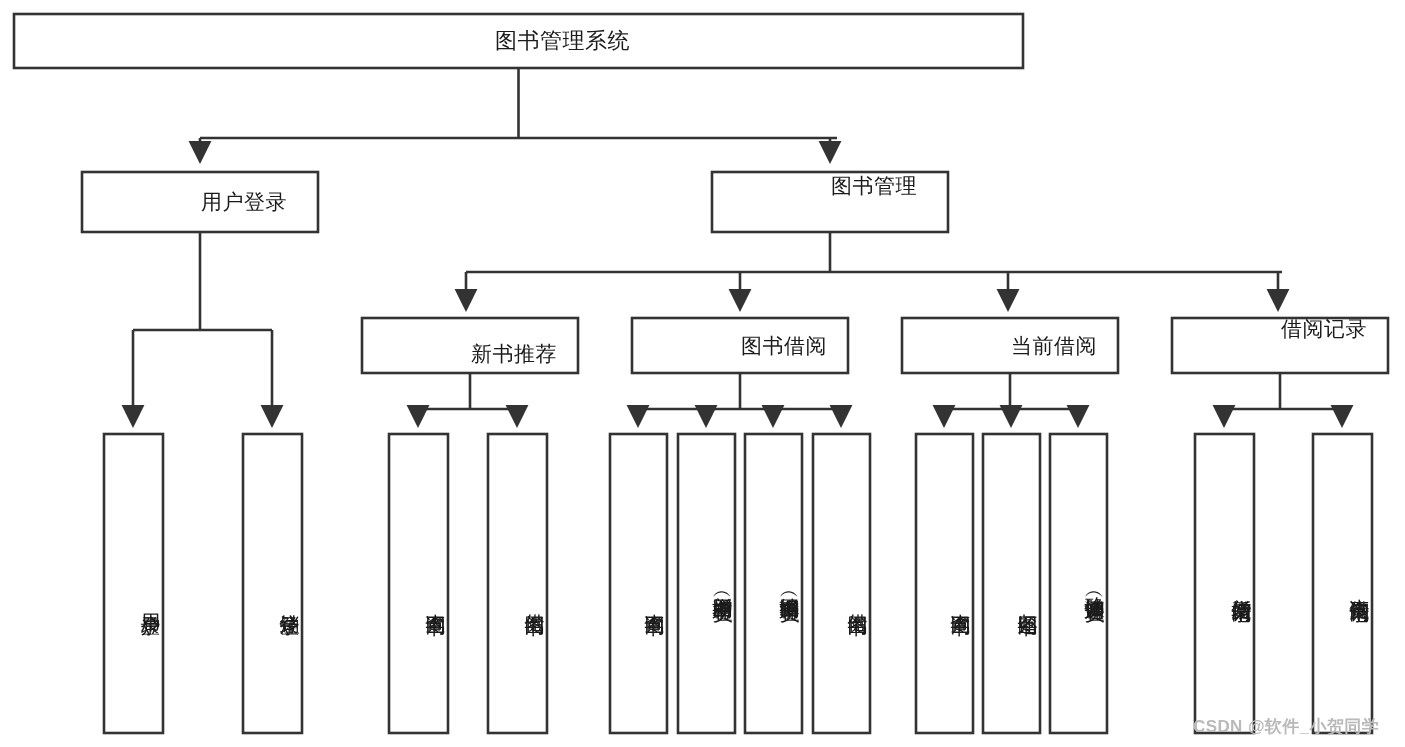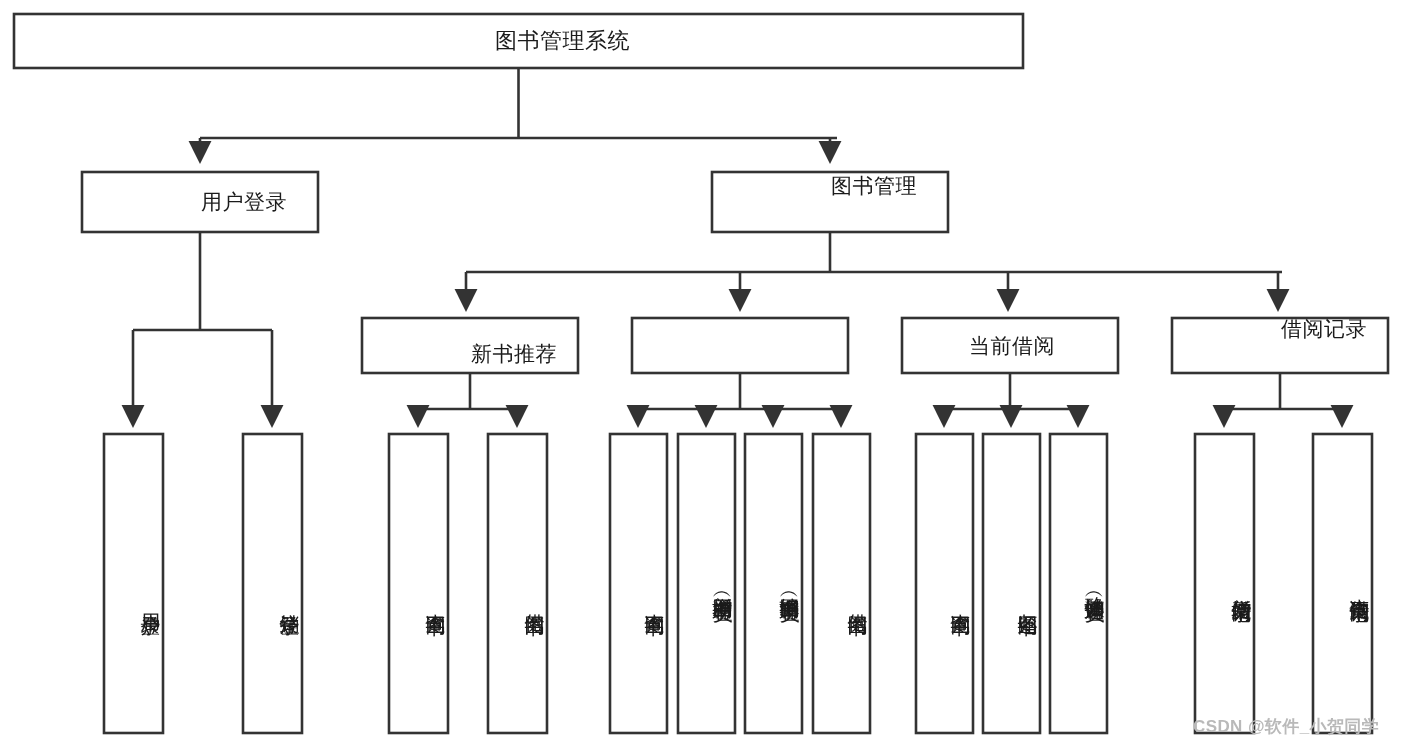--- a/index.html
+++ b/index.html
@@ -175,21 +175,22 @@
     <rect class="node-box" x="1195" y="434" width="59" height="299"></rect>
     <rect class="node-box" x="1313" y="434" width="59" height="299"></rect>
   </svg>
 
   <div class="node-label-h node-label-title" style="left:14px; top:14px; width:1009px; height:54px;">图书管理系统</div>
 
   <div class="node-label-h" style="left:82px; top:172px; width:236px; height:60px;">用户登录</div>
   <div class="node-label-h" style="left:712px; top:156px; width:236px; height:60px;">图书管理</div>
 
   <div class="node-label-h" style="left:362px; top:318px; width:216px; height:55px;margin-top:8px;">新书推荐</div>
-  <div class="node-label-h" style="left:860px; top:318px; width:216px; height:55px;">当前借阅</div>
+  <div class="node-label-h" style="left:632px; top:318px; width:216px; height:55px;">图书借阅</div>
+  <div class="node-label-h" style="left:902px; top:318px; width:216px; height:55px;">当前借阅</div>
   <div class="node-label-h" style="left:1172px; top:308px; width:216px; height:42px;">借阅记录</div>
 
   <div class="node-label-v" style="left:104px; top:510px; width:59px; height:180px;">用户登录</div>
   <div class="node-label-v" style="left:243px; top:510px; width:59px; height:180px;">注销登录</div>
 
   <div class="node-label-v" style="left:389px; top:510px; width:59px; height:180px;">查询图书</div>
   <div class="node-label-v" style="left:488px; top:510px; width:59px; height:180px;">借阅图书</div>
 
   <div class="node-label-v" style="left:610px; top:510px; width:57px; height:180px;">查询图书</div>
   <div class="node-label-v" style="left:678px; top:444px; width:57px; height:282px;">新增图书（管理员）</div>

